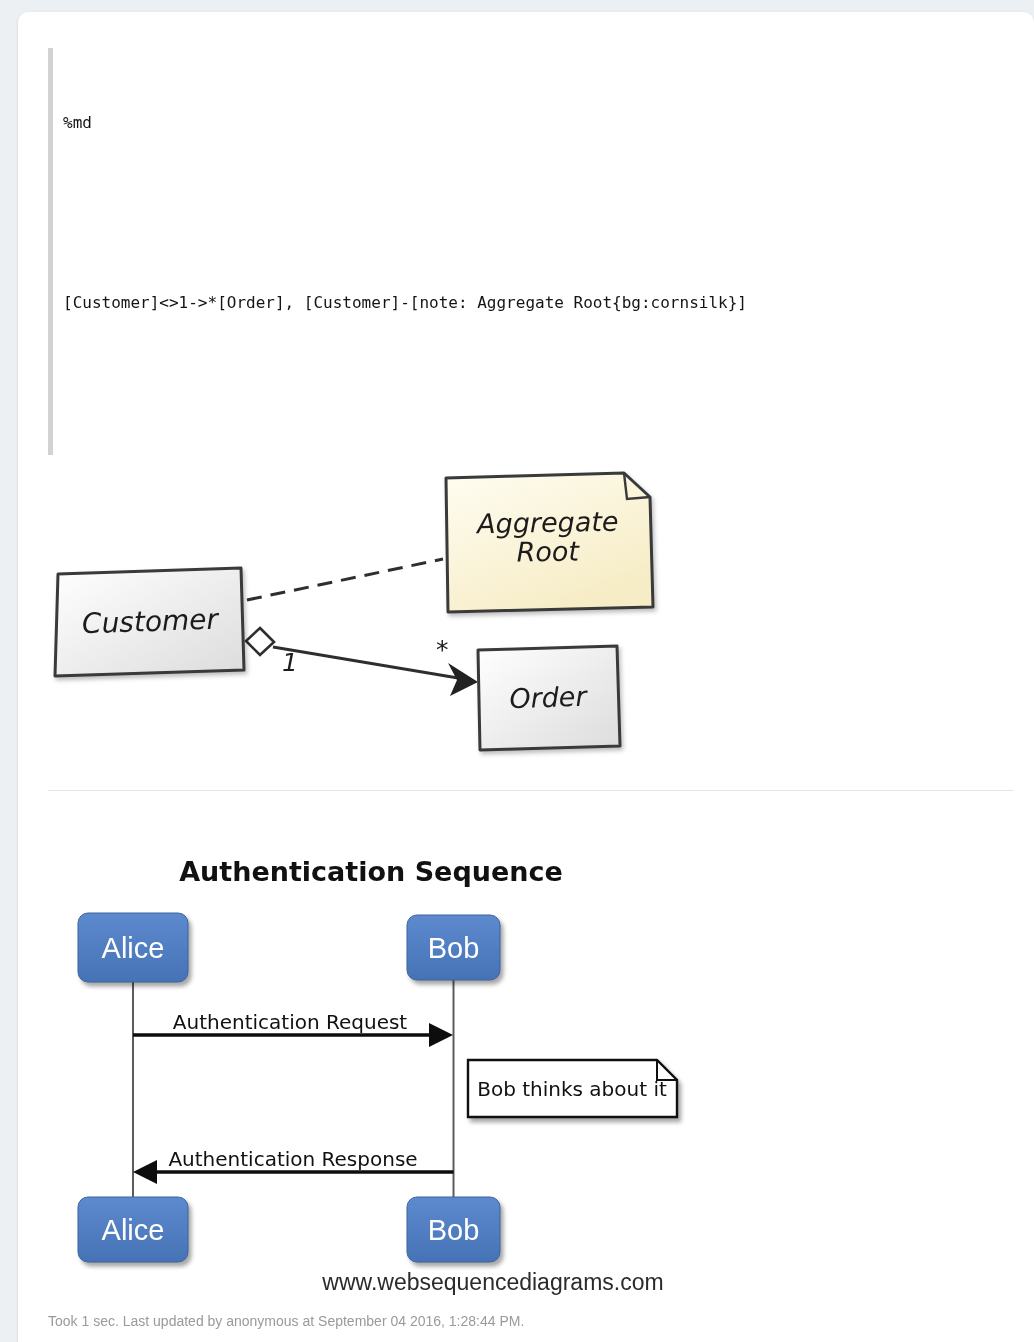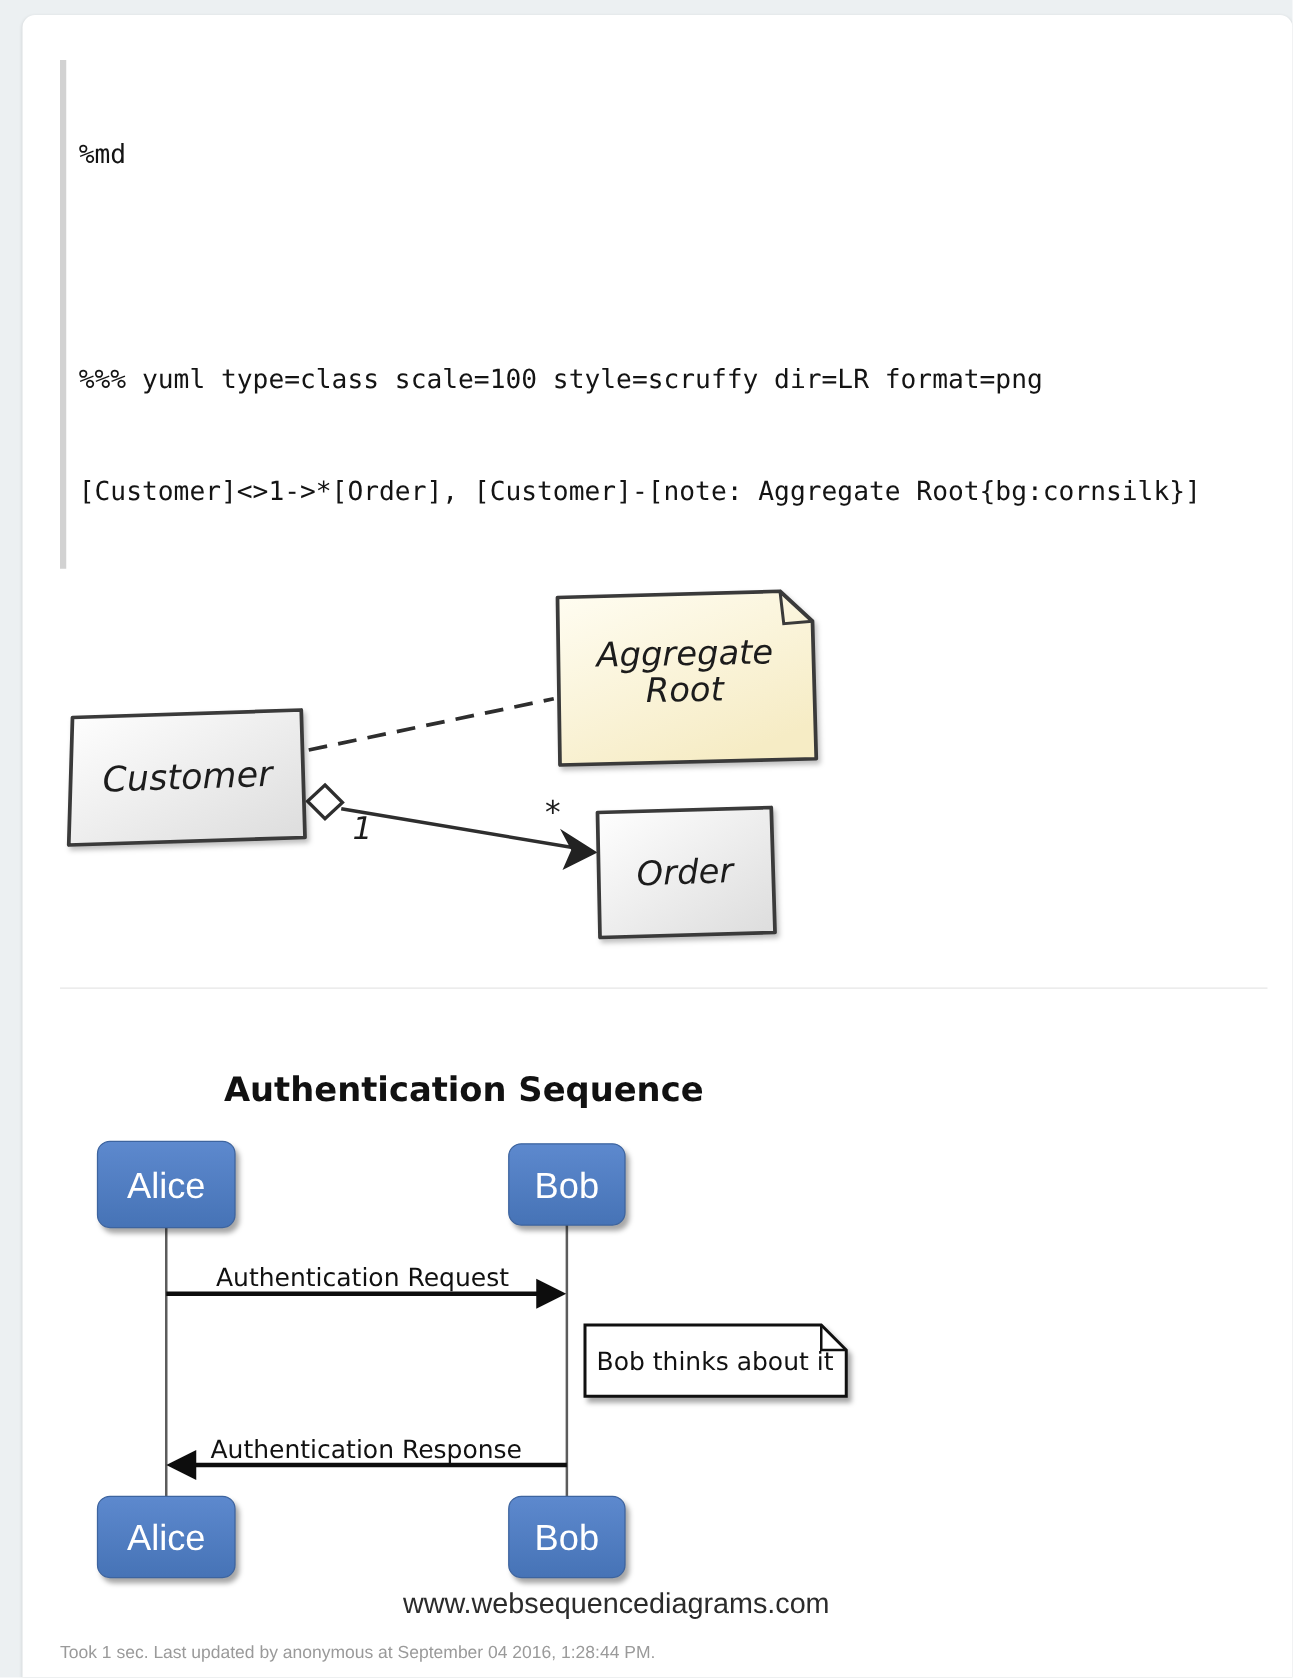--- a/index.html
+++ b/index.html
@@ -14,21 +14,21 @@
     box-shadow:0 1px 3px rgba(0,0,0,0.12);
   }
   .gutter{
     position:absolute;left:48px;top:48px;width:5px;height:407px;
     background:#d2d2d2;
   }
   .code{
     position:absolute;left:63px;top:48px;width:960px;height:406px;
     overflow:hidden;
     font-family:"DejaVu Sans Mono", monospace;
-    font-size:21px;line-height:30px;color:#141414;
+    font-size:16px;line-height:30px;color:#141414;
     white-space:pre;
   }
   .code .line{height:30px;}
   .diagram{position:absolute;}
   .divider{
     position:absolute;left:48px;top:790px;width:966px;height:1px;
     background:#e6e6e6;
   }
   .footer{
     position:absolute;left:48px;top:1313px;
@@ -51,21 +51,20 @@
 </style>
 </head>
 <body>
 
 <div class="card"></div>
 <div class="gutter"></div>
 
 <div class="code">
   <div class="line">%md</div>
   <div class="line"></div>
-  <div class="line">%%% yuml type=class scale=100 style=scruffy dir=LR format=png</div>
   <div class="line">[Customer]&lt;&gt;1-&gt;*[Order], [Customer]-[note: Aggregate Root{bg:cornsilk}]</div>
   
   
   
   
   
   
   
   
   

